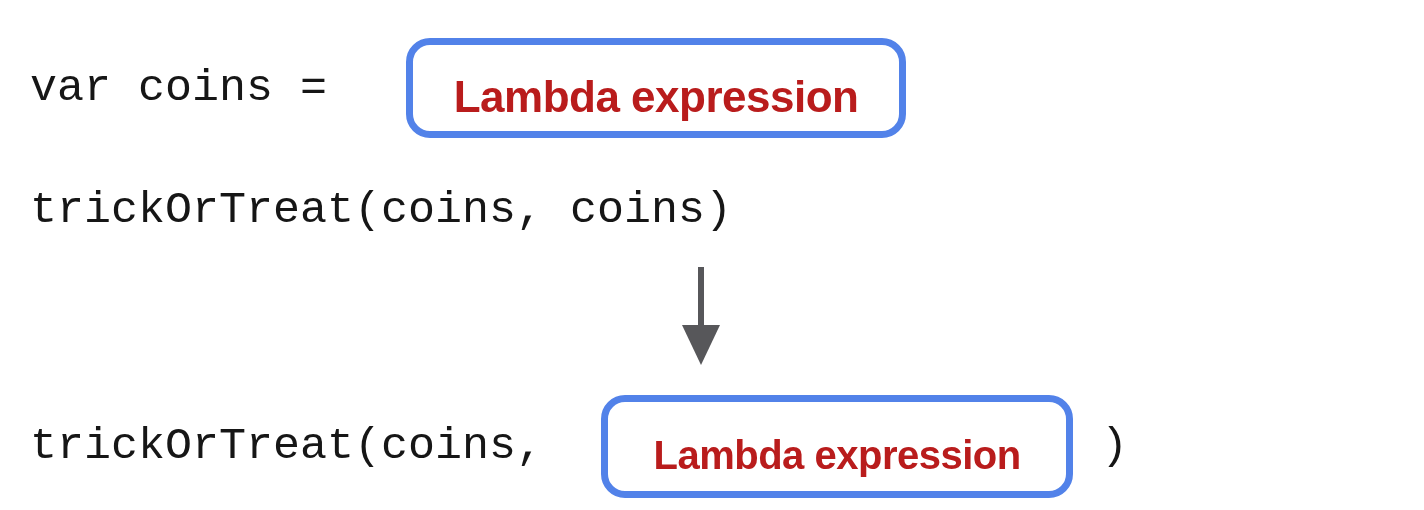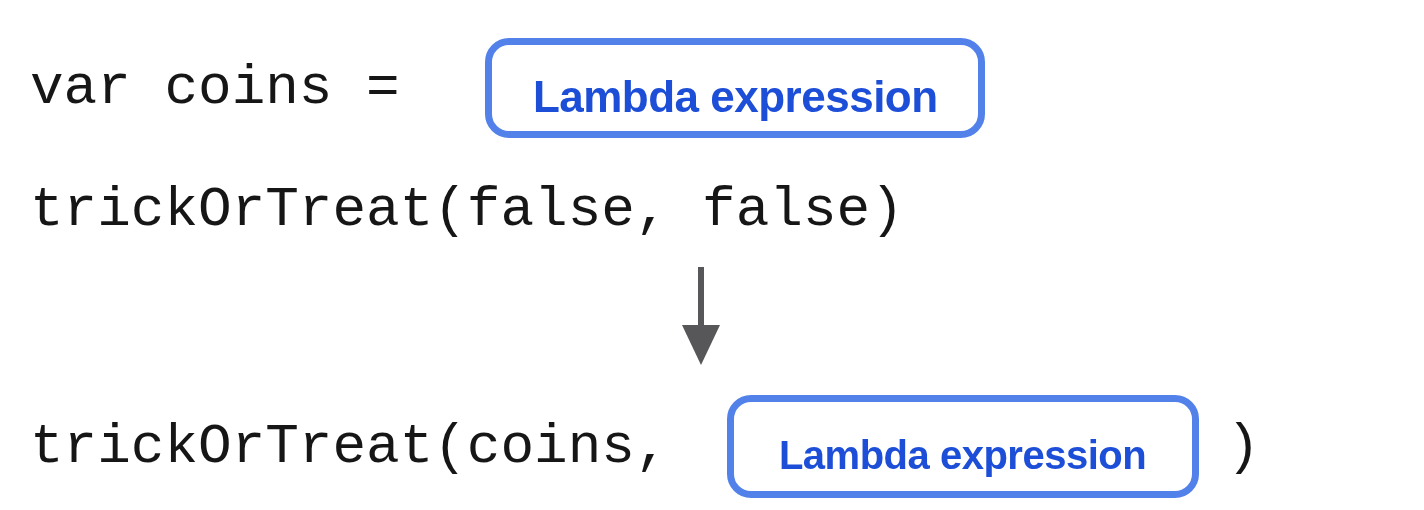--- a/index.html
+++ b/index.html
@@ -17,37 +17,37 @@
     background: #ffffff;
   }
   .row {
     position: absolute;
     display: flex;
     align-items: center;
     white-space: pre;
   }
   .code {
     font-family: "Liberation Mono", "DejaVu Sans Mono", monospace;
-    font-size: 56px;
+    font-size: 45px;
     color: #161616;
     letter-spacing: 0;
     white-space: pre;
   }
   .label-box {
     display: flex;
     align-items: center;
     justify-content: center;
     border: 7px solid #5282e9;
     border-radius: 24px;
     background: #ffffff;
   }
   .label-box .label-text {
     font-family: "Liberation Sans", sans-serif;
     font-weight: 700;
-    color: #1d4ed8;
+    color: #b91c1c;
     letter-spacing: -0.5px;
     white-space: nowrap;
     margin-top: 17px;
   }
   .row1 { top: 38px;  left: 30px;  height: 100px; gap: 52px; }
   .row1 .label-box { width: 500px; height: 100px; }
   .row1 .label-text { font-size: 44px; }
   .row2 { top: 162px; left: 30px;  height: 96px; }
   .row3 { top: 395px; left: 30px;  height: 103px; }
   .row3 .label-box { width: 472px; height: 103px; margin-left: 58px; margin-right: 28px; }
@@ -66,21 +66,21 @@
 <div class="canvas">
 
   <div class="row row1">
     <span class="code">var coins = </span>
     <div class="label-box">
       <span class="label-text">Lambda expression</span>
     </div>
   </div>
 
   <div class="row row2">
-    <span class="code">trickOrTreat(false, false)</span>
+    <span class="code">trickOrTreat(coins, coins)</span>
   </div>
 
   <svg class="arrow" viewBox="0 0 46 102" aria-hidden="true">
     <line x1="23" y1="2" x2="23" y2="64" stroke="#57575a" stroke-width="6"></line>
     <polygon points="4,60 42,60 23,100" fill="#57575a"></polygon>
   </svg>
 
   <div class="row row3">
     <span class="code">trickOrTreat(coins,</span>
     <div class="label-box">

